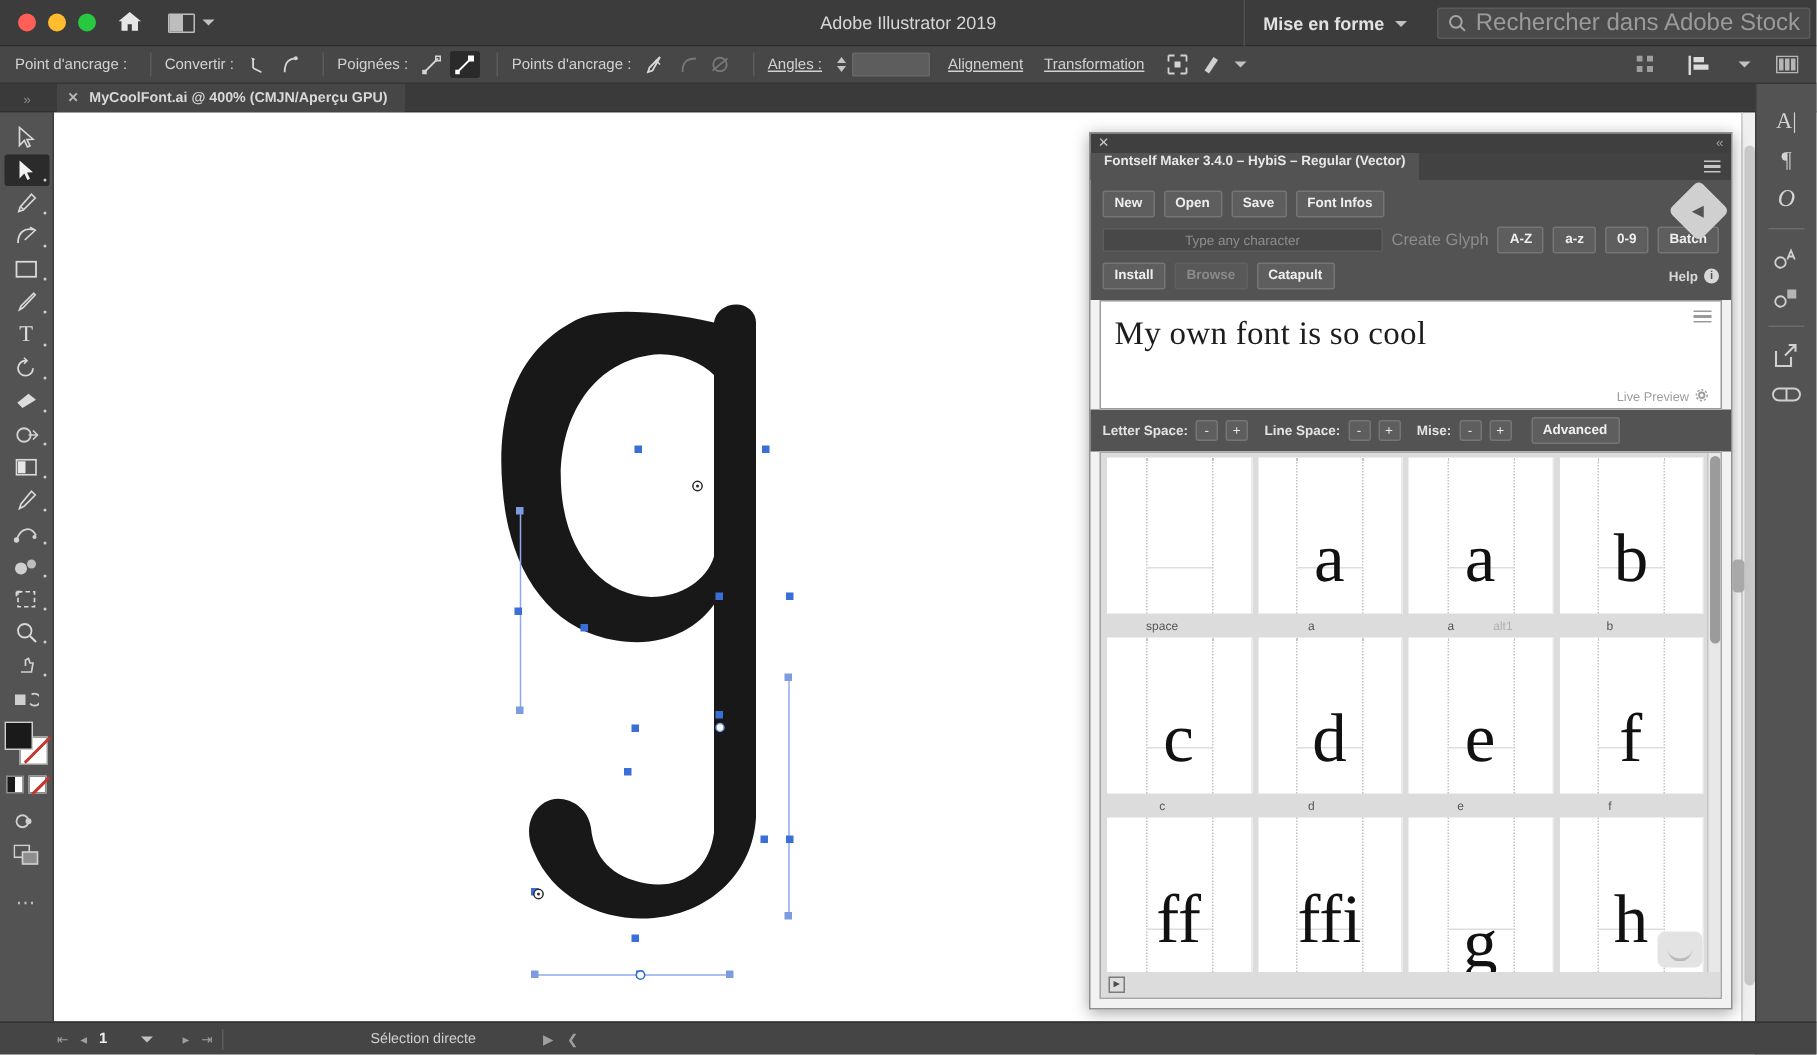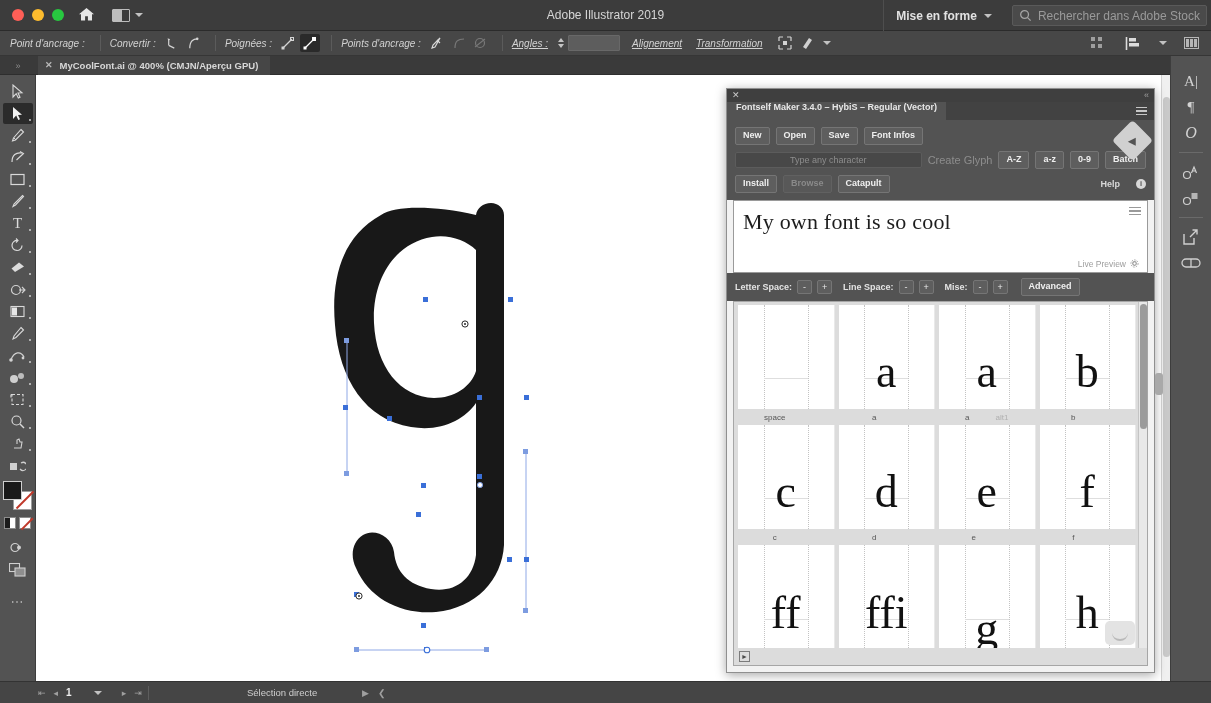--- a/index.html
+++ b/index.html
@@ -52,28 +52,28 @@
     font-size: 12px; font-weight: bold; color: #e2e2e2;
     padding: 0 12px; height: 31px;
     border-left: 1px solid #4e4e4e;
   }
   .stock-search {
     display:flex; align-items:center; gap:6px;
     height: 21px; min-width: 178px;
     background: #4a4a4a; border: 1px solid #5a5a5a; border-radius: 2px;
     padding: 0 6px; margin-left: 8px;
   }
-  .stock-search span { font-size: 12px; color: #9a9a9a; }
+  .stock-search span { font-size: 16px; color: #9a9a9a; }
 
   
   .controlbar {
     position: absolute; left: 0; top: 31px; width: 1211px; height: 25px;
     background: #474747; border-bottom: 1px solid #363636;
     display: flex; align-items: center; padding-left: 10px;
-    font-size: 10px; color: #d2d2d2; font-style: italic;
+    font-size: 10px; color: #d2d2d2;
   }
   .cb-label { margin-right: 6px; white-space: nowrap; }
   .cb-label.u { text-decoration: underline; }
   .cb-sep { width: 1px; height: 16px; background: #5b5b5b; margin: 0 9px; }
   .cb-icon {
     width: 20px; height: 18px; display: flex; align-items: center; justify-content: center;
     margin-right: 2px; border-radius: 2px;
   }
   .cb-icon.active { background: #2a2a2a; }
   .cb-icon.dim { opacity: .38; }
@@ -215,21 +215,21 @@
     font-family:"DejaVu Sans", sans-serif; line-height:1;
   }
   .fs-row2 { display:flex; align-items:center; gap:6px; padding: 6px 8px 0 8px; }
   .fs-typefield {
     flex: 1 1 auto; height: 16px; background:#484848; border:1px solid #5c5c5c;
     border-radius:2px; display:flex;align-items:center;justify-content:center;
     font-size:9px; color:#8d8d8d;
   }
   .fs-row3 { display:flex; align-items:center; gap:6px; padding: 6px 8px 7px 8px; }
   .fs-help {
-    margin-left:auto; display:flex;align-items:flex-start;gap:16px;
+    margin-left:auto; display:flex;align-items:flex-start;gap:4px;
     font-size:9px;color:#d8d8d8;font-weight:bold;
   }
   .fs-helpdot{
     width:10px;height:10px;border-radius:50%;background:#d8d8d8;color:#535353;
     font-size:7.5px;display:flex;align-items:center;justify-content:center;font-weight:bold;
   }
   .fs-preview {
     margin: 0 6px; background:#fff; border:1px solid #9a9a9a;
     height: 73px; position:relative;
   }

